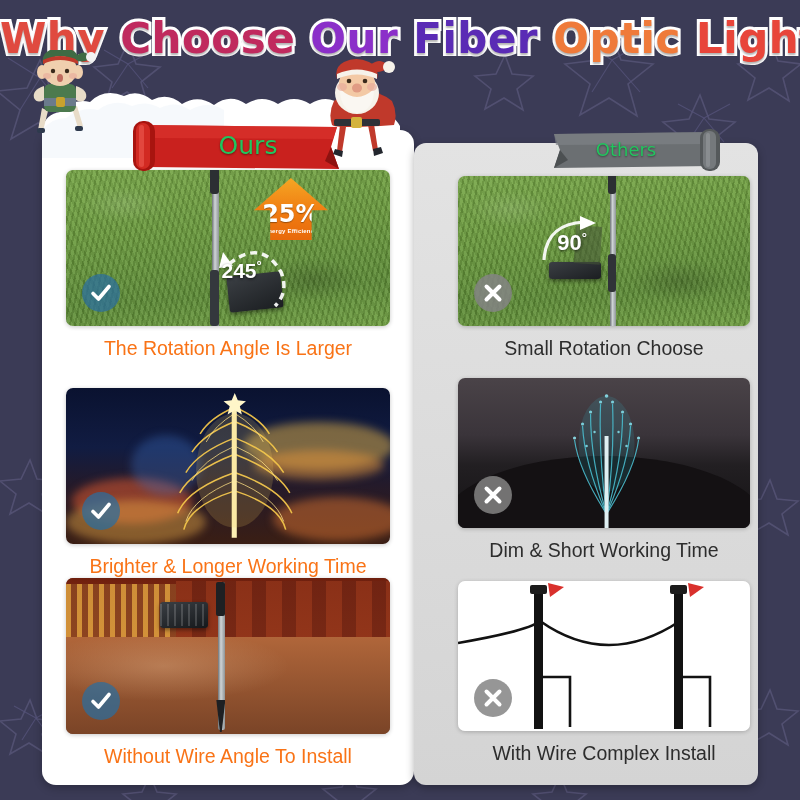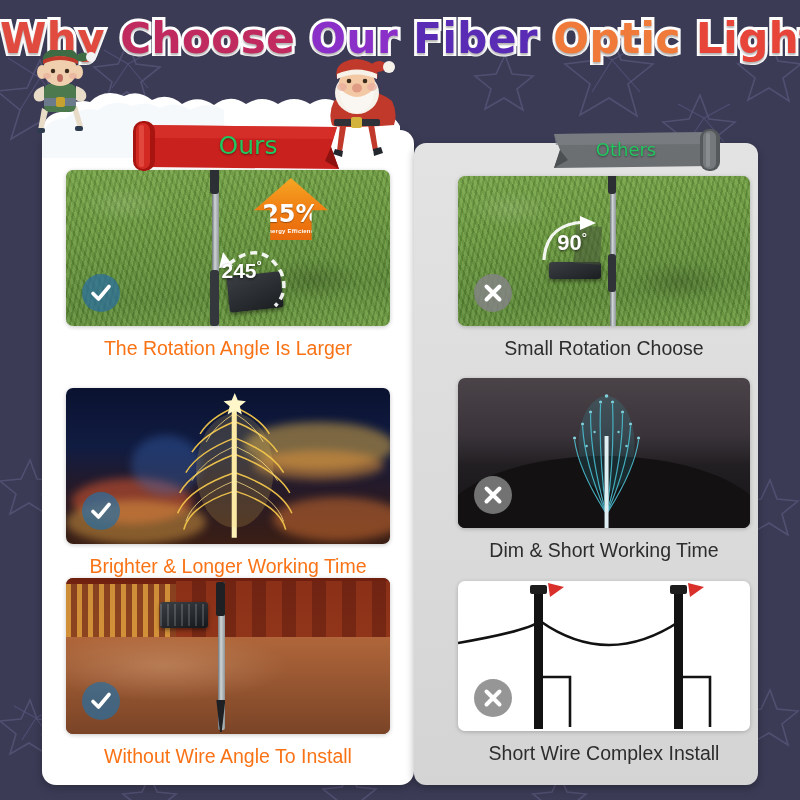--- a/index.html
+++ b/index.html
@@ -430,14 +430,14 @@
       <rect x="212" y="4" width="17" height="9" rx="2" fill="#1c1c1c"></rect>
       <path d="M90 2 L106 6 L92 16 Z" fill="#d9302c"></path>
       <path d="M230 2 L246 6 L232 16 Z" fill="#d9302c"></path>
     </svg>
     <div class="badge badge-x">
       <svg viewBox="0 0 24 24">
           <path d="M5.5 5.5 L18.5 18.5 M18.5 5.5 L5.5 18.5" stroke="#fff" stroke-width="4" stroke-linecap="round"></path>
         </svg>
     </div>
   </div>
-  <div class="caption cap-others">Short Wire Complex Install</div>
+  <div class="caption cap-others">With Wire Complex Install</div>
 </div>
 
 </body></html>

